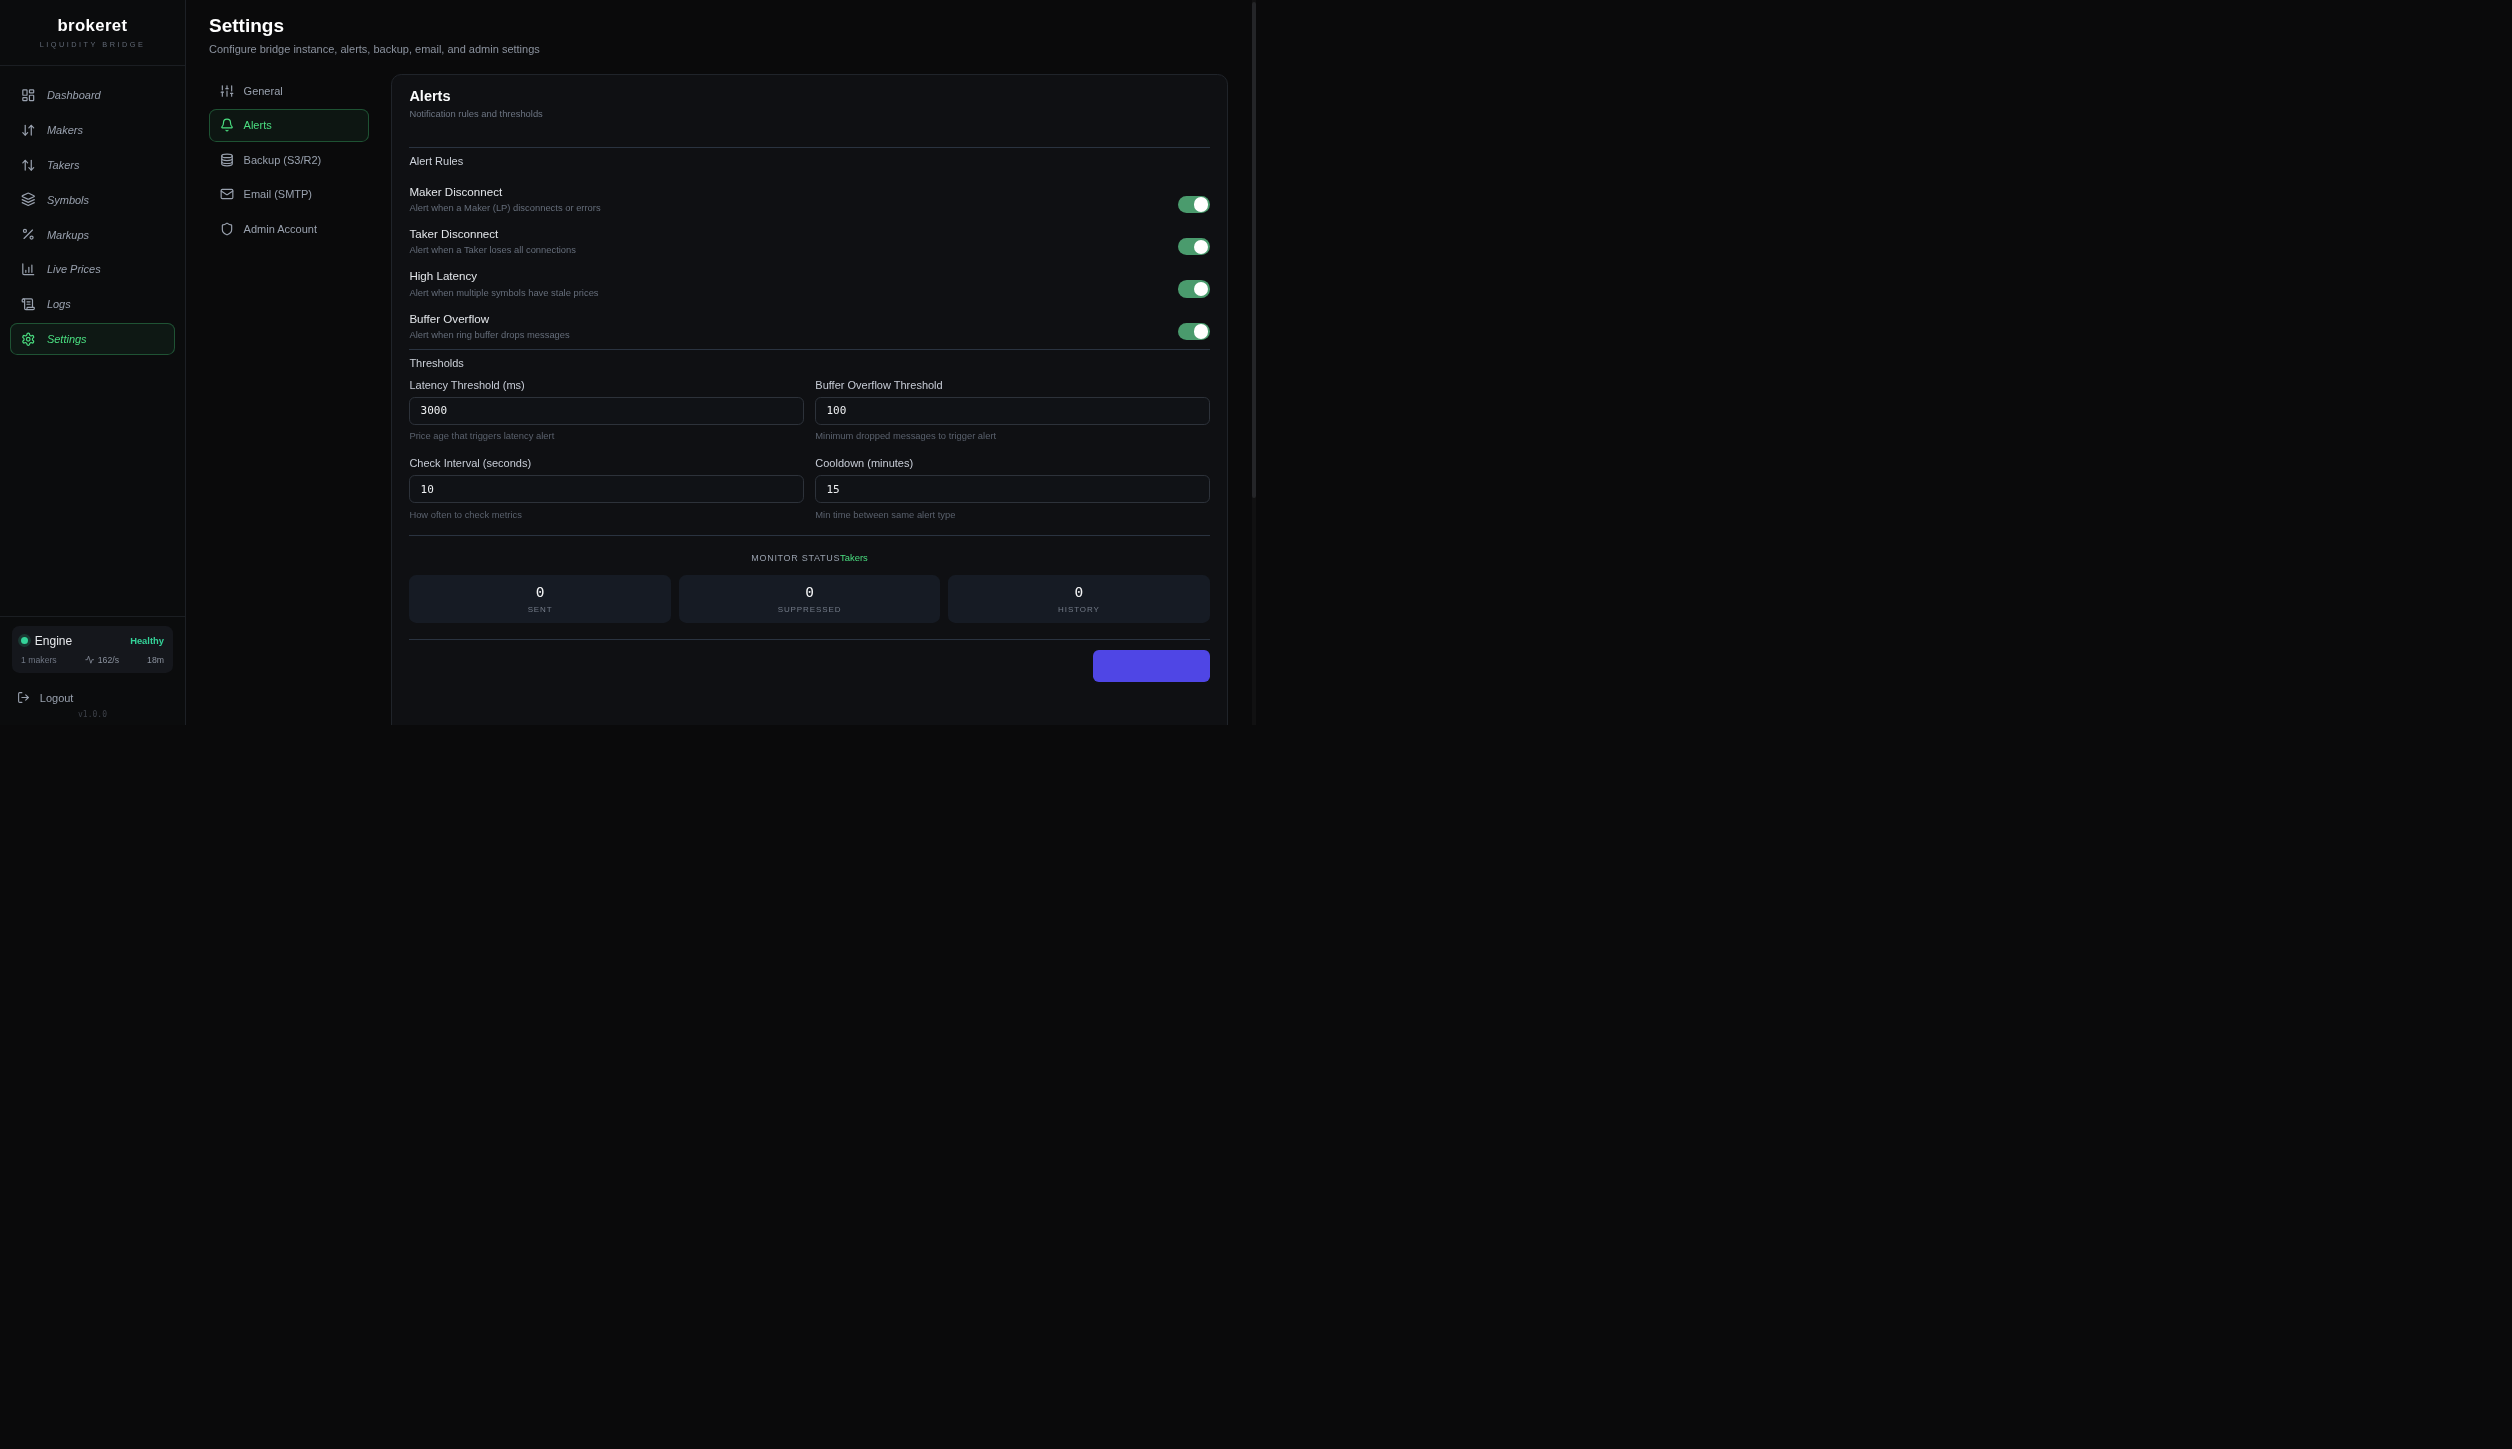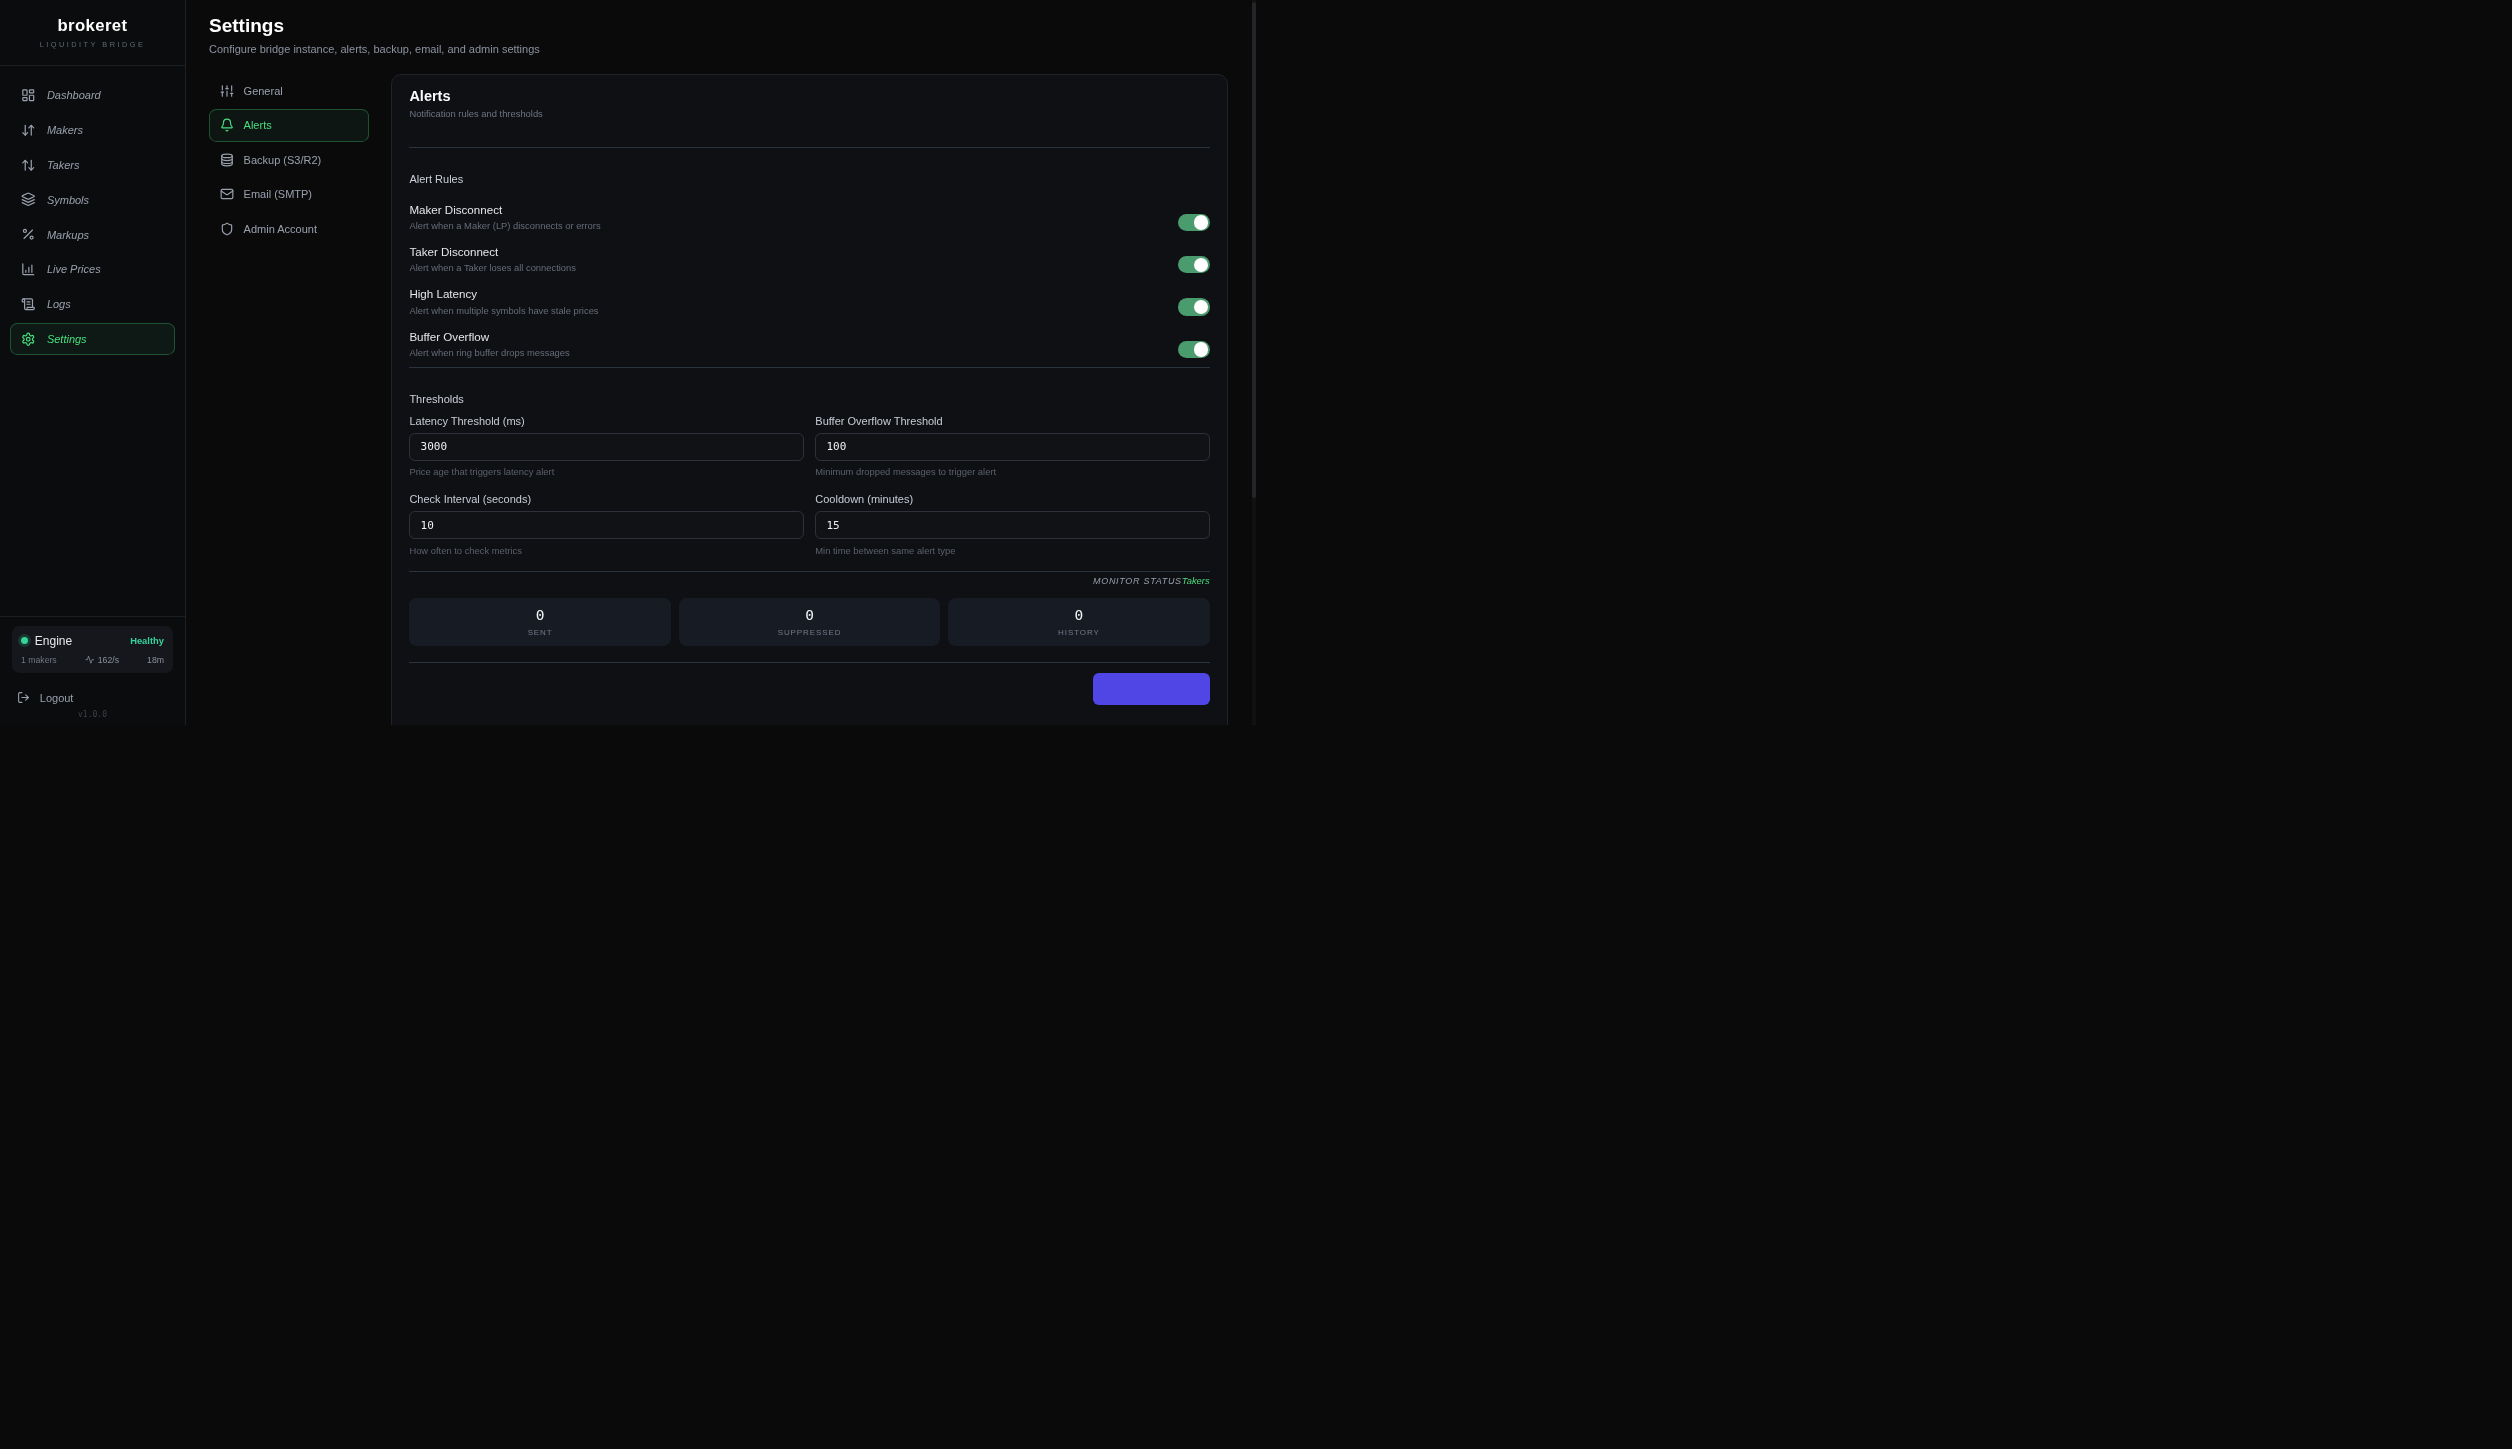--- a/index.html
+++ b/index.html
@@ -79,38 +79,38 @@
   .setting-row{display:flex;align-items:center;justify-content:space-between;margin-top:14.5px;}
   .setting-title{font-size:11.6px;color:#e3e6ea;}
   .setting-desc{font-size:9.4px;color:#656d7a;margin-top:4.4px;}
 
   .divider{height:0.7px;background:#2a3340;}
   .div1{margin-top:28px;}
   .div2{margin-top:8.7px;}
   .div3{margin-top:14.5px;}
   .div4{margin-top:16px;}
 
-  .section-heading{font-size:11px;color:#ccd1d9;margin-top:25px;}
+  .section-heading{font-size:11px;color:#ccd1d9;margin-top:7px;}
   .rule-row{display:flex;align-items:flex-end;justify-content:space-between;margin-top:9.4px;min-height:33px;}
   .rule-row.first{margin-top:13px;}
 
   .toggle{width:32px;height:17.4px;border-radius:8.7px;background:var(--toggle-green);position:relative;flex:0 0 auto;cursor:pointer;}
   .toggle .knob{position:absolute;top:1.5px;right:1.5px;width:14.5px;height:14.5px;border-radius:50%;background:#fff;}
 
   .grid{display:grid;grid-template-columns:1fr 1fr;column-gap:11.6px;row-gap:16px;margin-top:10.2px;}
   .field-label{font-size:11px;color:#c7ccd6;}
   .field-input{
     width:100%;margin-top:5.8px;height:28px;border-radius:5.8px;
     background:#101216;border:0.7px solid #2d323a;color:#eef0f2;
     font-size:11px;padding:0 10.2px;outline:none;
     font-family:"DejaVu Sans Mono",monospace;
   }
   .field-helper{font-size:9.4px;color:#5a616d;margin-top:5.8px;}
 
-  .monitor-head{display:flex;align-items:center;justify-content:flex-end;margin-top:4px;font-style:italic;}
+  .monitor-head{display:flex;align-items:center;justify-content:center;margin-top:17px;}
   .monitor-label{font-size:9px;letter-spacing:0.7px;color:#98a0ad;}
   .monitor-badge{font-size:9.4px;color:var(--accent-green);}
   .stats-row{display:flex;gap:8px;margin-top:11.6px;}
   .stat-card{
     flex:1;height:48px;background:#161b24;border-radius:7.3px;
     display:flex;flex-direction:column;align-items:center;justify-content:center;gap:5.1px;
   }
   .stat-value{font-size:14.5px;color:#f4f5f6;}
   .stat-label{font-size:8px;letter-spacing:0.9px;color:#747c89;}
 

